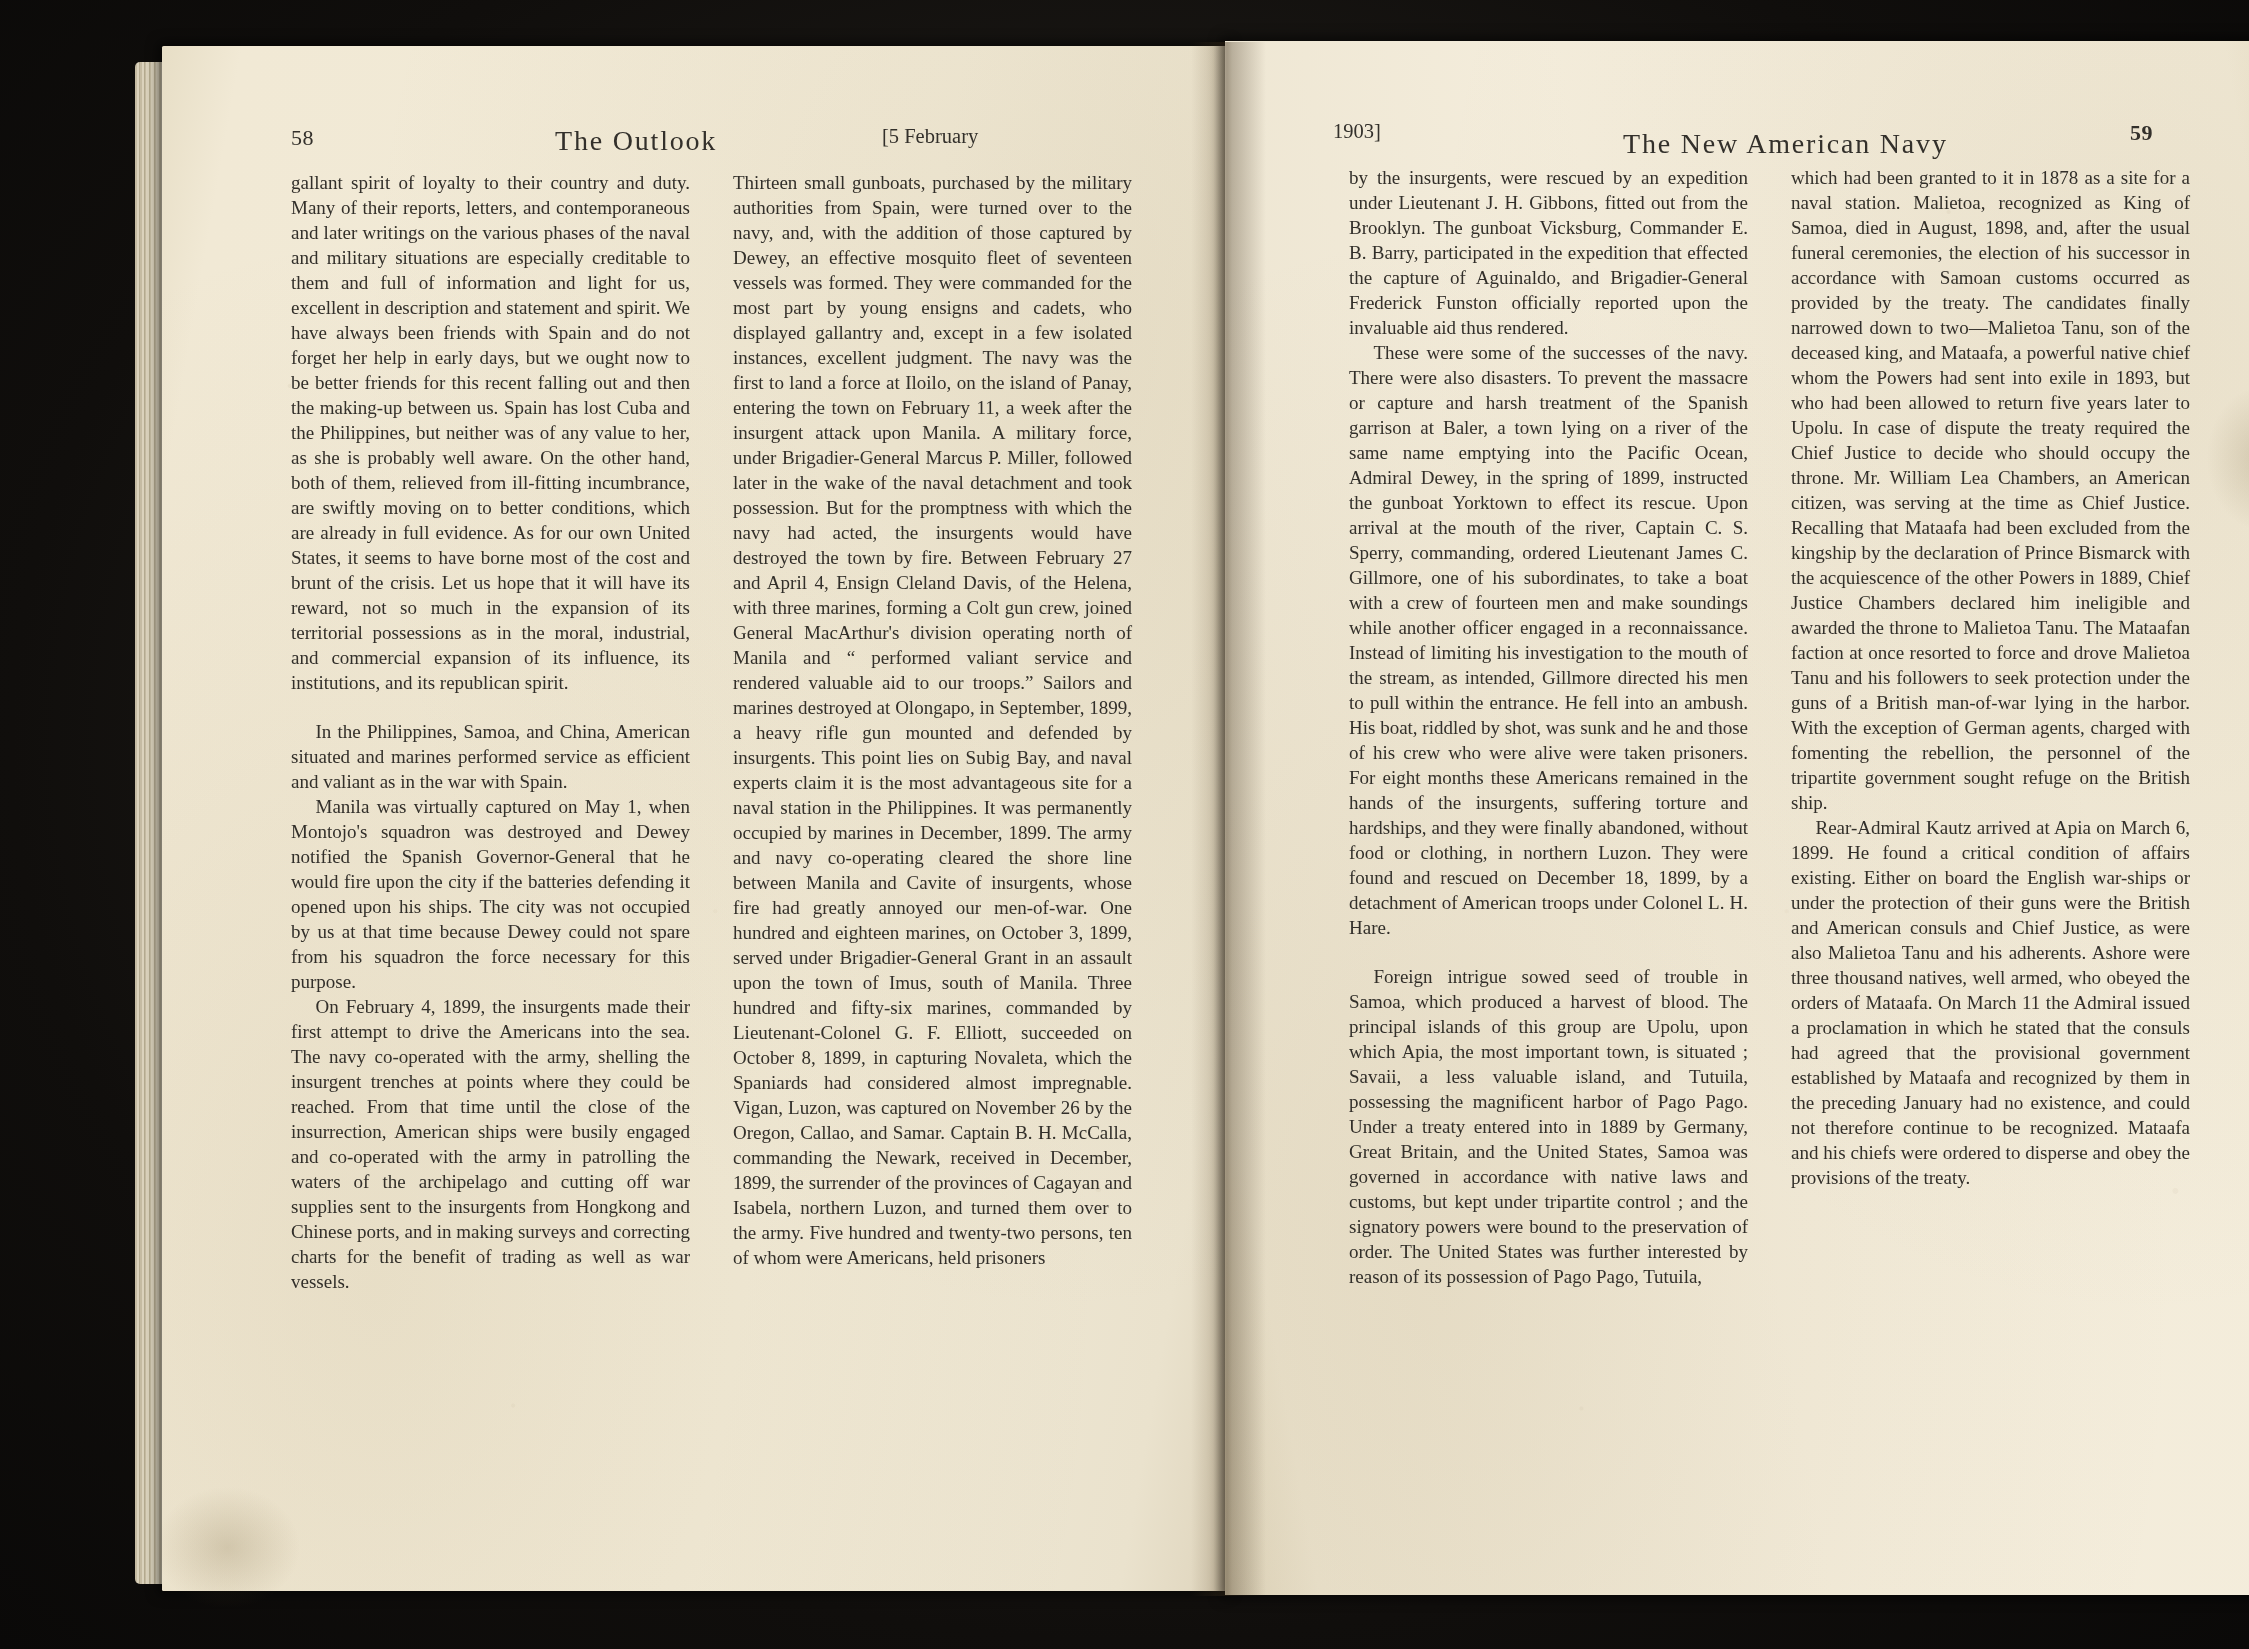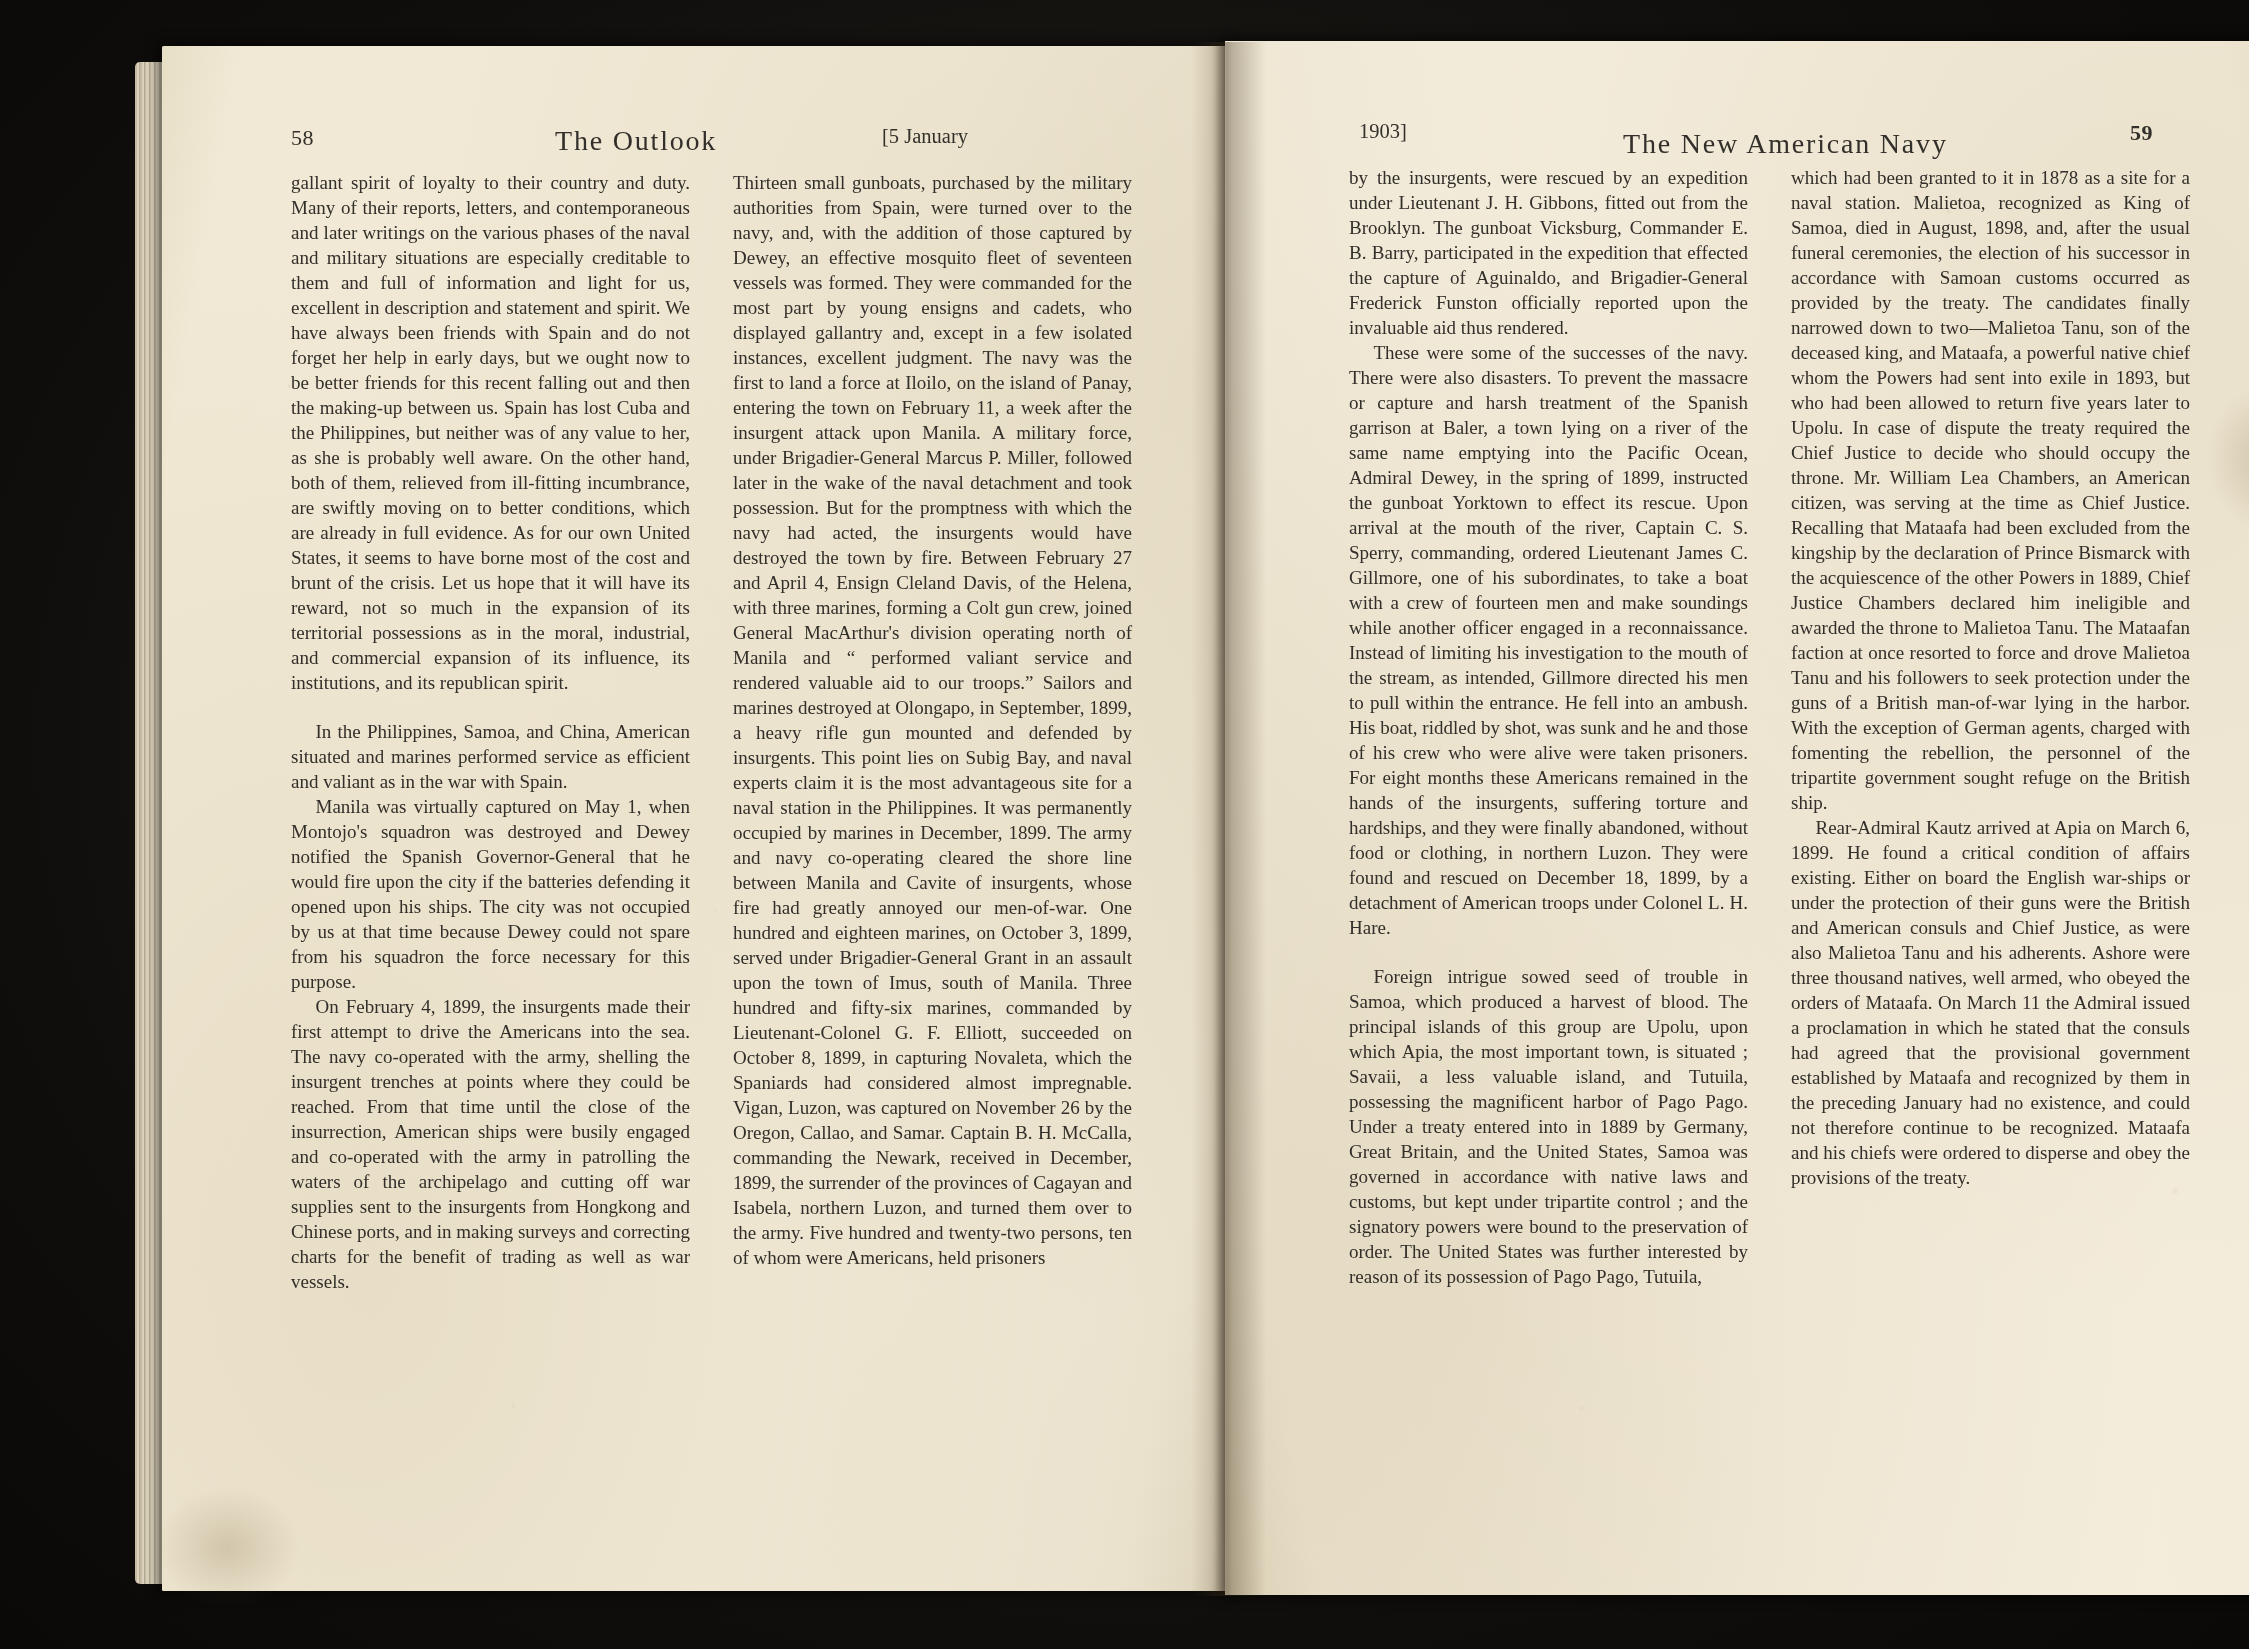--- a/index.html
+++ b/index.html
@@ -186,21 +186,21 @@
   <div class="book">
 
     <div class="edge-stack"></div>
 
     <div class="page page-left">
       <div class="paper-tint"></div>
       <div class="page-inner">
         <div class="running-head">
           <span class="rh-folio" style="left:129px;">58</span>
           <span class="rh-title" style="left:393px;">The Outlook</span>
-          <span class="rh-date" style="left:720px;">[5 January</span>
+          <span class="rh-date" style="left:720px;">[5 February</span>
         </div>
 
         <div class="col col-1">
           <p class="first">gallant spirit of loyalty to their country and duty. Many of their reports, letters, and contemporaneous and later writings on the various phases of the naval and military situations are especially creditable to them and full of information and light for us, excellent in description and statement and spirit. We have always been friends with Spain and do not forget her help in early days, but we ought now to be better friends for this recent falling out and then the making-up between us. Spain has lost Cuba and the Philippines, but neither was of any value to her, as she is probably well aware. On the other hand, both of them, relieved from ill-fitting incumbrance, are swiftly moving on to better conditions, which are already in full evidence. As for our own United States, it seems to have borne most of the cost and brunt of the crisis. Let us hope that it will have its reward, not so much in the expansion of its territorial possessions as in the moral, industrial, and commercial expansion of its influence, its institutions, and its republican spirit.</p>
           <p class="spaced-lg">In the Philippines, Samoa, and China, American situated and marines performed service as efficient and valiant as in the war with Spain.</p>
           <p>Manila was virtually captured on May 1, when Montojo's squadron was destroyed and Dewey notified the Spanish Governor-General that he would fire upon the city if the batteries defending it opened upon his ships. The city was not occupied by us at that time because Dewey could not spare from his squadron the force necessary for this purpose.</p>
           <p>On February 4, 1899, the insurgents made their first attempt to drive the Americans into the sea. The navy co-operated with the army, shelling the insurgent trenches at points where they could be reached. From that time until the close of the insurrection, American ships were busily engaged and co-operated with the army in patrolling the waters of the archipelago and cutting off war supplies sent to the insurgents from Hongkong and Chinese ports, and in making surveys and correcting charts for the benefit of trading as well as war vessels.</p>
         </div>
 
         <div class="col col-2">
@@ -208,21 +208,21 @@
         </div>
       </div>
       <div class="speckle"></div>
       <div class="corner-wear" style="left:-8.2px; top:1440px; width:147px; height:123px;"></div>
     </div>
 
     <div class="page page-right">
       <div class="paper-tint"></div>
       <div class="page-inner">
         <div class="running-head">
-          <span class="rh-date" style="left:134px;">1903]</span>
+          <span class="rh-date" style="left:108px;">1903]</span>
           <span class="rh-title" style="left:398px;margin-top:8px;">The New American Navy</span>
           <span class="rh-folio" style="left:905px;font-weight:bold;">59</span>
         </div>
 
         <div class="col col-1">
           <p class="first">by the insurgents, were rescued by an expedition under Lieutenant J. H. Gibbons, fitted out from the Brooklyn. The gunboat Vicksburg, Commander E. B. Barry, participated in the expedition that effected the capture of Aguinaldo, and Brigadier-General Frederick Funston officially reported upon the invaluable aid thus rendered.</p>
           <p>These were some of the successes of the navy. There were also disasters. To prevent the massacre or capture and harsh treatment of the Spanish garrison at Baler, a town lying on a river of the same name emptying into the Pacific Ocean, Admiral Dewey, in the spring of 1899, instructed the gunboat Yorktown to effect its rescue. Upon arrival at the mouth of the river, Captain C. S. Sperry, commanding, ordered Lieutenant James C. Gillmore, one of his subordinates, to take a boat with a crew of fourteen men and make soundings while another officer engaged in a reconnaissance. Instead of limiting his investigation to the mouth of the stream, as intended, Gillmore directed his men to pull within the entrance. He fell into an ambush. His boat, riddled by shot, was sunk and he and those of his crew who were alive were taken prisoners. For eight months these Americans remained in the hands of the insurgents, suffering torture and hardships, and they were finally abandoned, without food or clothing, in northern Luzon. They were found and rescued on December 18, 1899, by a detachment of American troops under Colonel L. H. Hare.</p>
           <p class="spaced-lg">Foreign intrigue sowed seed of trouble in Samoa, which produced a harvest of blood. The principal islands of this group are Upolu, upon which Apia, the most important town, is situated ; Savaii, a less valuable island, and Tutuila, possessing the magnificent harbor of Pago Pago. Under a treaty entered into in 1889 by Germany, Great Britain, and the United States, Samoa was governed in accordance with native laws and customs, but kept under tripartite control ; and the signatory powers were bound to the preservation of order. The United States was further interested by reason of its possession of Pago Pago, Tutuila,</p>
         </div>
 

